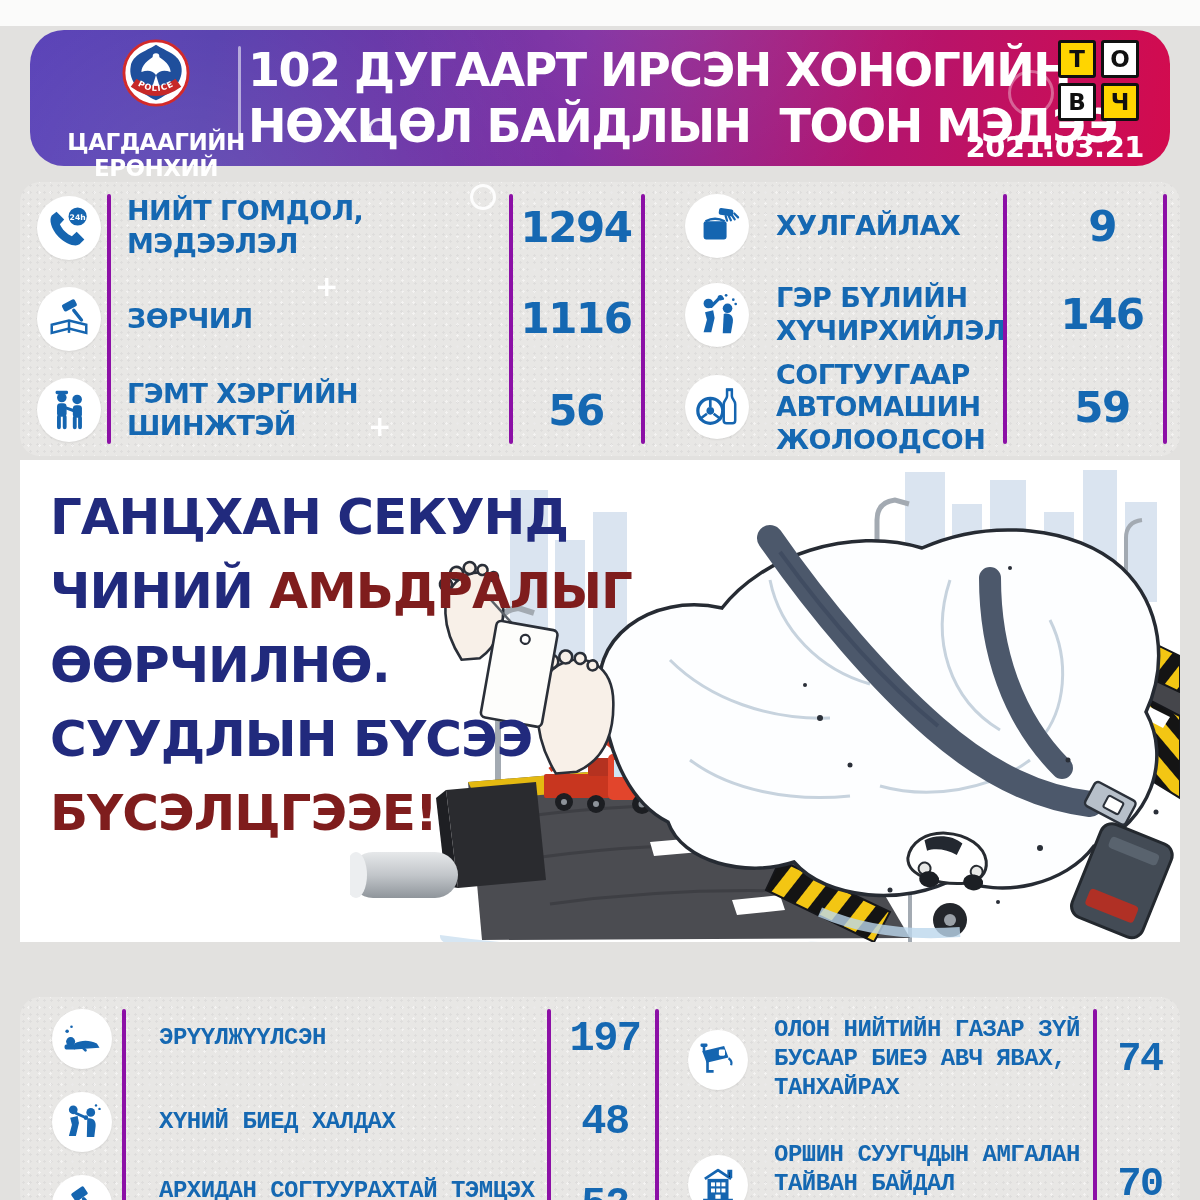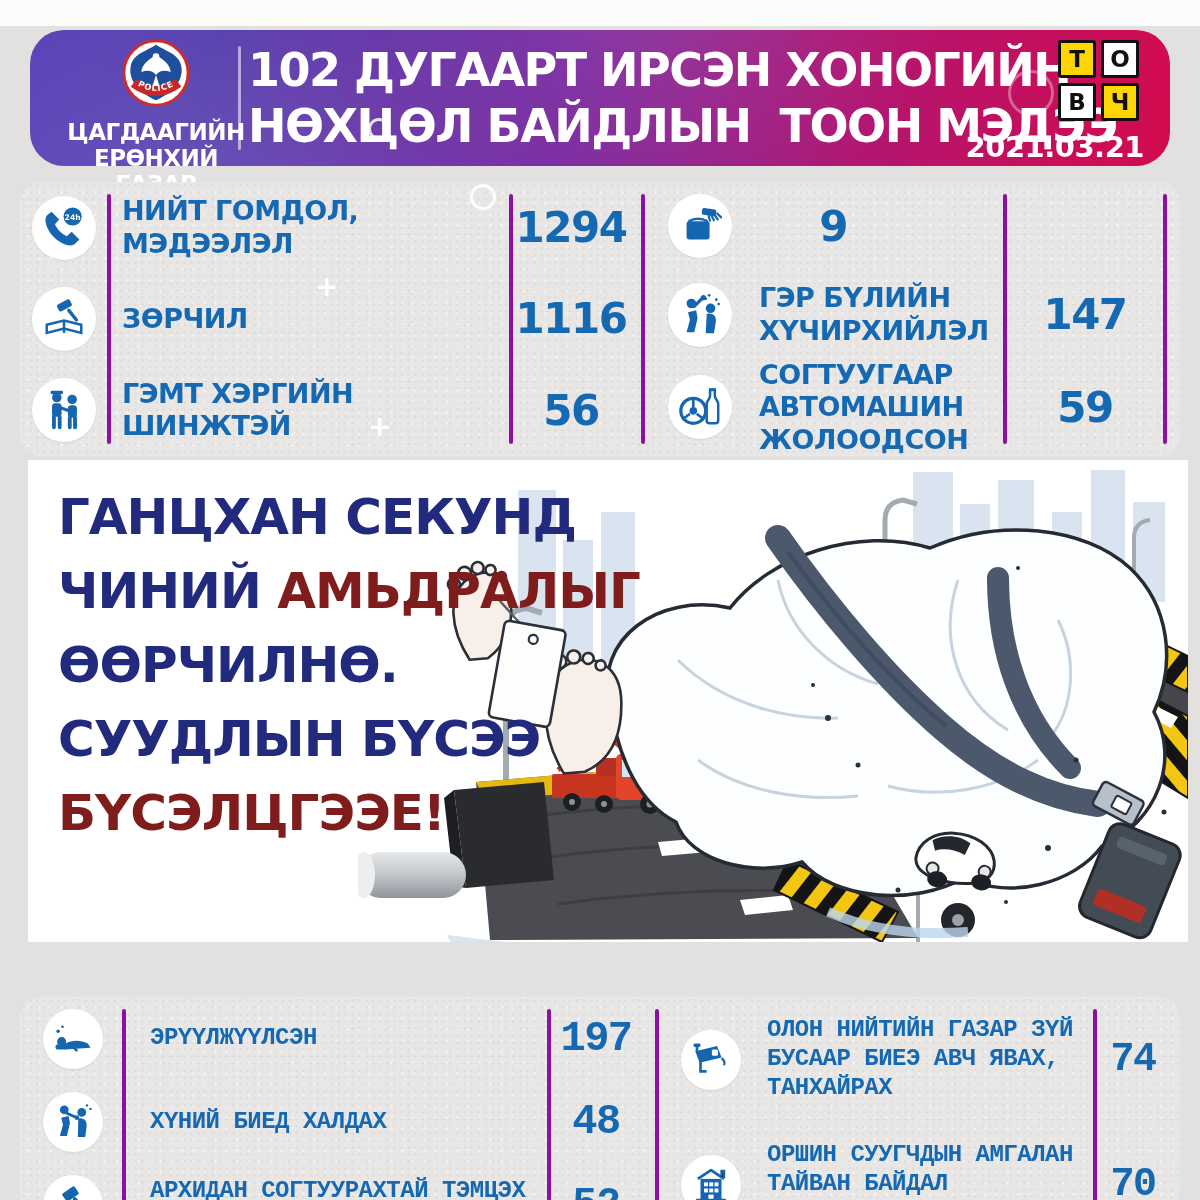--- a/index.html
+++ b/index.html
@@ -15,21 +15,21 @@
   .header{
     position:absolute;left:30px;top:30px;width:1140px;height:136px;
     border-radius:34px;
     background:
       radial-gradient(circle at 14% 135%, rgba(255,255,255,.16), transparent 38%),
       radial-gradient(circle at 55% -60%, rgba(255,255,255,.10), transparent 45%),
       linear-gradient(98deg,#5138b4 0%,#4c33a9 16%,#7c2aa0 48%,#b3156f 74%,#d30b4e 100%);
   }
   .hdr-logo{position:absolute;left:22px;top:4px;width:208px;height:128px;text-align:center;}
   .hdr-emblem{display:inline-block;width:70px;height:70px;margin-top:4px;}
-  .hdr-org{color:#fff;font-size:23px;line-height:1.12;letter-spacing:-0.5px;margin-top:8px;}
+  .hdr-org{color:#fff;font-size:23px;line-height:1.12;letter-spacing:-0.5px;margin-top:18px;}
   .hdr-divider{position:absolute;left:208px;top:16px;width:3px;height:104px;background:rgba(255,255,255,.55);border-radius:2px;}
   .hdr-title{position:absolute;left:218px;top:16px;width:810px;height:104px;
     display:flex;flex-direction:column;justify-content:center;text-align:center;
     color:#fff;font-size:46px;line-height:1.22;letter-spacing:-1.5px;white-space:pre;}
   .hdr-ring-small{position:absolute;left:338px;top:88px;width:16px;height:16px;border:3px solid rgba(255,255,255,.85);border-radius:50%;}
   .hdr-ring-big{position:absolute;right:116px;top:40px;width:40px;height:40px;border:3px solid rgba(255,255,255,.35);border-radius:50%;}
   .brand-grid{position:absolute;right:28px;top:10px;width:84px;height:84px;
     display:grid;grid-template-columns:38px 38px;grid-template-rows:38px 38px;gap:5px;}
   .brand-cell{border:3px solid #101010;box-sizing:border-box;display:flex;align-items:center;justify-content:center;
     font-size:23px;color:#101010;background:#fff;border-radius:3px;}
@@ -42,21 +42,21 @@
     background-image:radial-gradient(rgba(40,40,60,.05) 1px,transparent 1.4px),
                      radial-gradient(rgba(255,255,255,.5) 1px,transparent 1.4px);
     background-size:7px 7px,11px 11px;background-position:0 0,3px 5px;}
   .band-top{top:182px;height:274px;border-radius:20px;}
   .band-bottom{top:997px;height:250px;border-radius:20px 20px 56px 56px;font-family:Liberation Mono, monospace;}
   .col{position:absolute;top:0;bottom:0;display:flex;flex-direction:column;}
   .col-tl{left:0;width:621px;}
   .col-tr{left:625px;width:535px;}
   .col-bl{left:0;width:635px;}
   .col-br{left:639px;width:521px;}
-  .srow{flex:1;display:flex;align-items:center;}
+  .srow{flex:1;display:flex;align-items:center;justify-content:flex-end;}
   .icell{display:flex;align-items:center;justify-content:center;}
   .col-tl .icell{width:88px;}
   .col-tr .icell{width:110px;}
   .col-bl .icell{width:106px;}
   .col-br .icell{width:104px;}
   .icircle{width:64px;height:64px;border-radius:50%;background:#fff;display:flex;align-items:center;justify-content:center;
     box-shadow:0 1px 2px rgba(0,0,0,.08);}
   .band-bottom .icircle{width:60px;height:60px;}
   .slabel{color:#1568b2;font-size:27px;line-height:1.2;letter-spacing:-0.5px;box-sizing:border-box;}
   .svalue{color:#1568b2;font-size:42px;letter-spacing:-1.5px;text-align:center;}
@@ -66,21 +66,21 @@
   .col-tr .svalue{width:156px;}
   .col-bl .slabel{width:420px;padding-left:24px;font-size:24px;}
   .col-bl .svalue{width:100px;}
   .col-br .slabel{width:330px;padding-left:4px;font-size:24px;}
   .col-br .svalue{width:80px;font-size:40px;}
   .vline{position:absolute;top:12px;bottom:12px;width:4px;background:#8c10a6;border-radius:2px;}
   .deco-plus{position:absolute;color:#fff;font-size:28px;}
   .deco-ring{position:absolute;width:20px;height:20px;border:3px solid rgba(255,255,255,.9);border-radius:50%;}
 
   
-  .mid{position:absolute;left:28px;top:460px;width:1160px;height:482px;background:#ffffff;}
+  .mid{position:absolute;left:20px;top:460px;width:1160px;height:482px;background:#ffffff;}
   .mid svg.illu{position:absolute;right:0;top:0;}
   .slogan{position:absolute;left:30px;top:20px;z-index:2;font-size:50px;line-height:74px;letter-spacing:-1px;white-space:nowrap;}
   .sl-navy{color:#212a7d;}
   .sl-red{color:#7f1d1d;margin-top:44px;}
 
   .ic{width:46px;height:46px;}
   .band-bottom .ic{width:42px;height:42px;}
 </style>
 </head>
 <body>
@@ -180,20 +180,21 @@
       <div class="icell">
           <span class="icircle">
         <svg class="ic" viewBox="0 0 48 48">
           <rect x="10" y="19" width="24" height="19" rx="2.5" fill="#1565b0"></rect>
           <path d="M12 19c6-3 14-3 20 0" stroke="#1565b0" stroke-width="2.5" fill="none"></path>
           <rect x="26" y="6" width="15" height="7" rx="2" transform="rotate(8 33 9)" fill="#1565b0"></rect>
           <path d="M39 12l3.5 5M36 13l2.5 5M33 13.5l1.5 5M42 11l4 4" stroke="#1565b0" stroke-width="2.3" stroke-linecap="round"></path>
         </svg>
           </span>
         </div>
+      <div class="slabel">ХУЛГАЙЛАХ</div>
       <div class="svalue">9</div>
     </div>
 
     <div class="srow">
       <div class="icell">
           <span class="icircle">
         <svg class="ic" viewBox="0 0 48 48">
           <circle cx="15" cy="12" r="5" fill="#1565b0"></circle>
           <path d="M10 42l3.5-13-2-8 8.5-2 1.5 8-3.5 15z" fill="#1565b0"></path>
           <path d="M18 15l8-8" stroke="#1565b0" stroke-width="3.4" stroke-linecap="round"></path>
@@ -201,21 +202,21 @@
           <circle cx="35" cy="17" r="5" fill="#1565b0"></circle>
           <path d="M31 23c6.5-2 10.5 2.5 9.5 8.5L38.5 43h-8.5z" fill="#1565b0"></path>
           <circle cx="30" cy="7" r="1.4" fill="#1565b0"></circle>
               <circle cx="33.5" cy="3.5" r="1.4" fill="#1565b0"></circle>
           <circle cx="41" cy="8" r="1.4" fill="#1565b0"></circle>
               <circle cx="43.5" cy="12.5" r="1.4" fill="#1565b0"></circle>
         </svg>
           </span>
         </div>
       <div class="slabel">ГЭР БҮЛИЙН ХҮЧИРХИЙЛЭЛ</div>
-      <div class="svalue">147</div>
+      <div class="svalue">146</div>
     </div>
 
     <div class="srow">
       <div class="icell">
           <span class="icircle">
         <svg class="ic" viewBox="0 0 48 48">
           <circle cx="17" cy="28" r="13" fill="none" stroke="#1565b0" stroke-width="3.4"></circle>
           <circle cx="17" cy="28" r="4" fill="#1565b0"></circle>
           <path d="M17 24v-8M13.5 31l-8 6M20.5 31l8 6" stroke="#1565b0" stroke-width="2.8"></path>
           <path d="M31 21c0-4 3.5-5 3.5-8.5V6h5v6.5C39.5 16 43 17 43 21v17a3 3 0 01-3 3h-6a3 3 0 01-3-3z" fill="#fff" stroke="#1565b0" stroke-width="2.6"></path>

